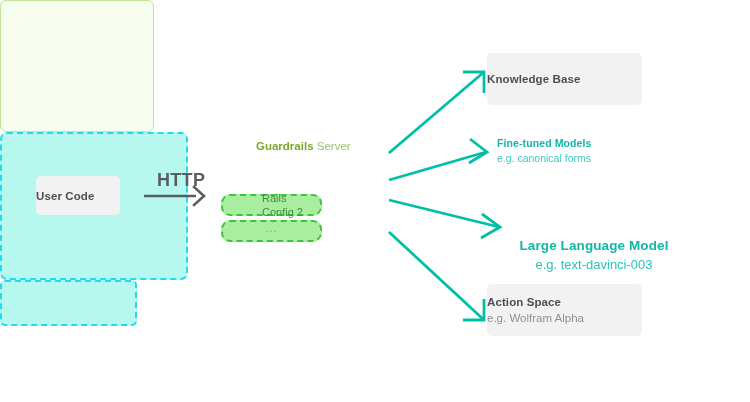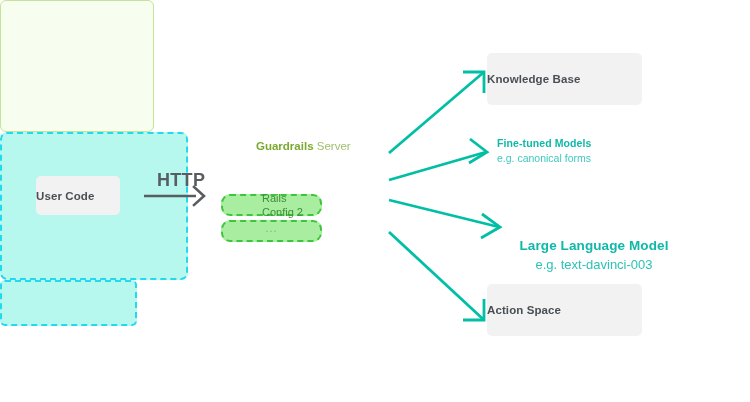--- a/index.html
+++ b/index.html
@@ -250,20 +250,21 @@
   </div>
 
   <div id="fine-tuned-box"></div>
   <div id="fine-tuned-text">
     <div id="ft-title">Fine-tuned Models</div>
     <div id="ft-sub">e.g. canonical forms</div>
   </div>
 
   <div class="box grey-box" id="action-box">
     <div class="grey-title">Action Space</div>
+    <div class="grey-sub">e.g. Wolfram Alpha</div>
   </div>
 
   <svg id="arrows">
     <g stroke="#00bfa5" stroke-width="2.8" fill="none" stroke-linecap="butt">
 
       <g>
         <line x1="389" y1="153" x2="484" y2="72"></line>
         <polyline points="463,72 484,72 484,93" stroke-linejoin="miter"></polyline>
       </g>
 

